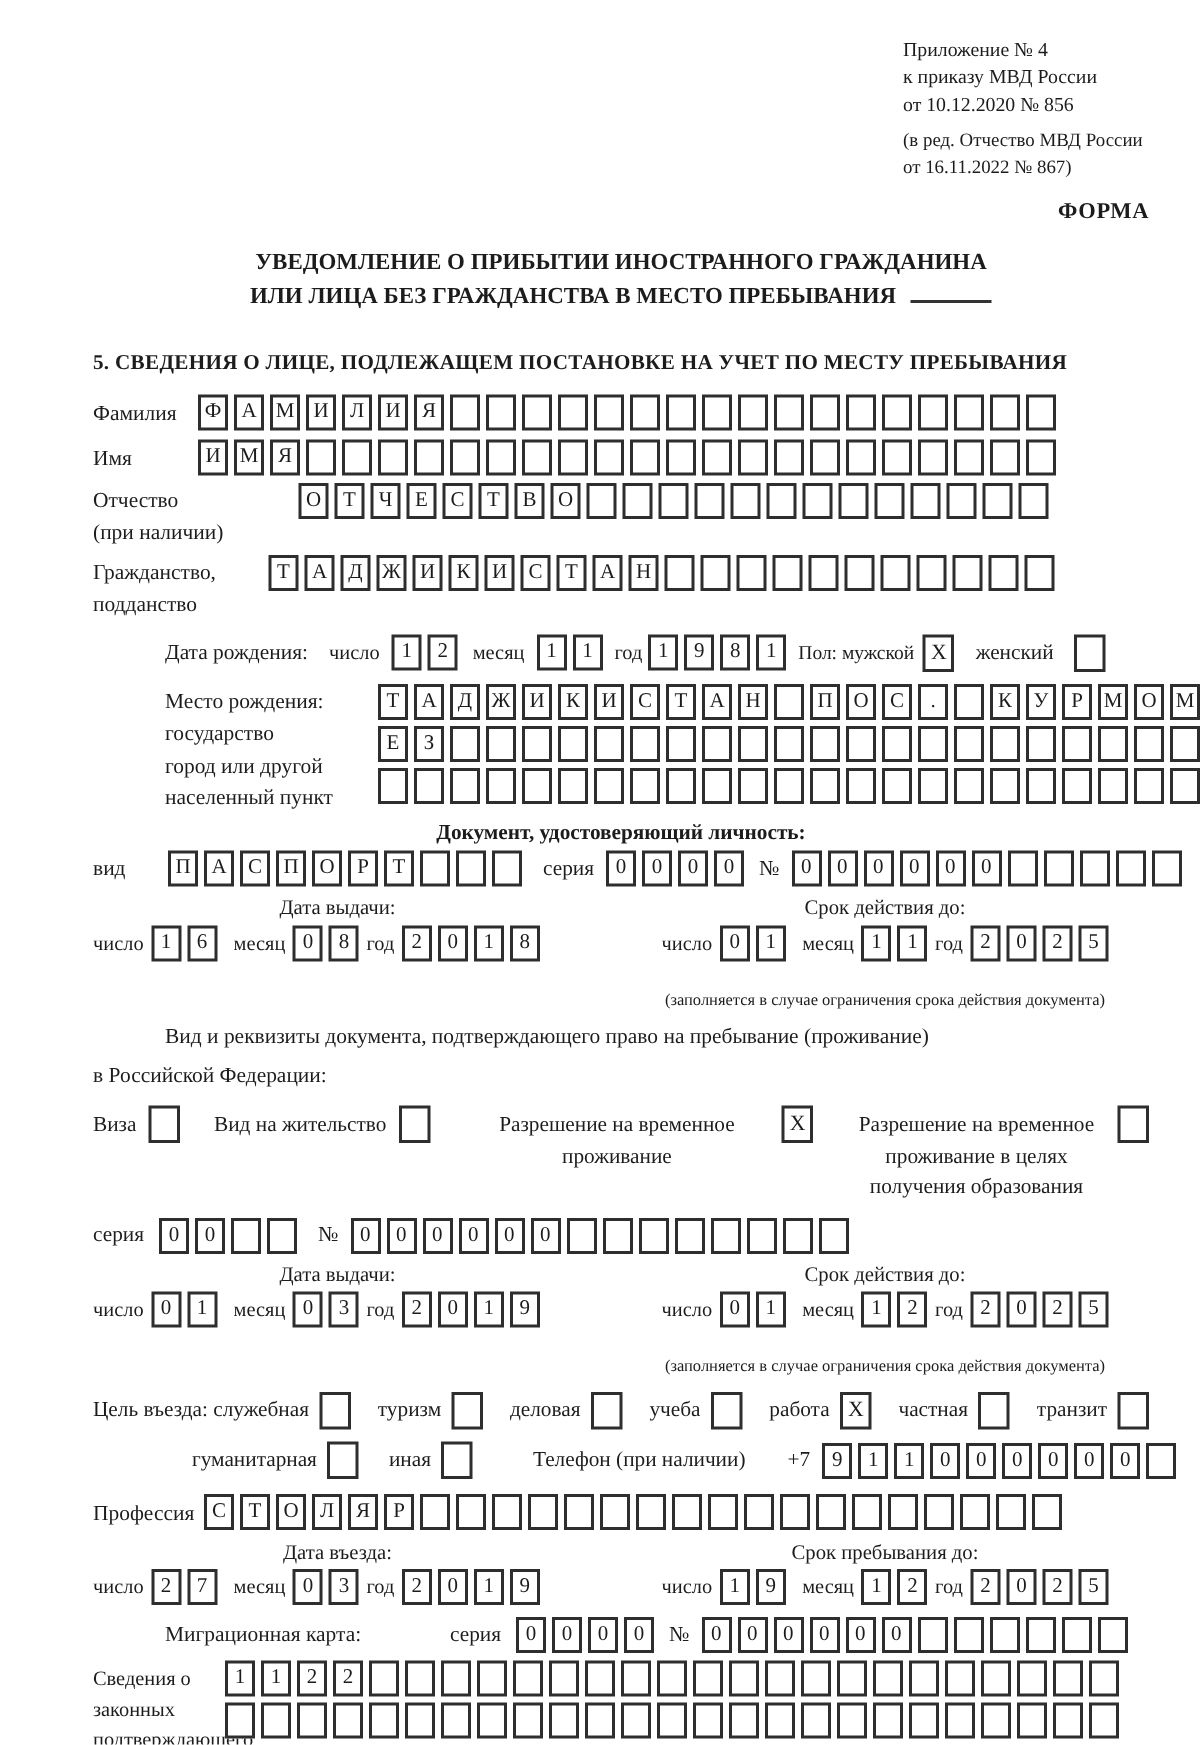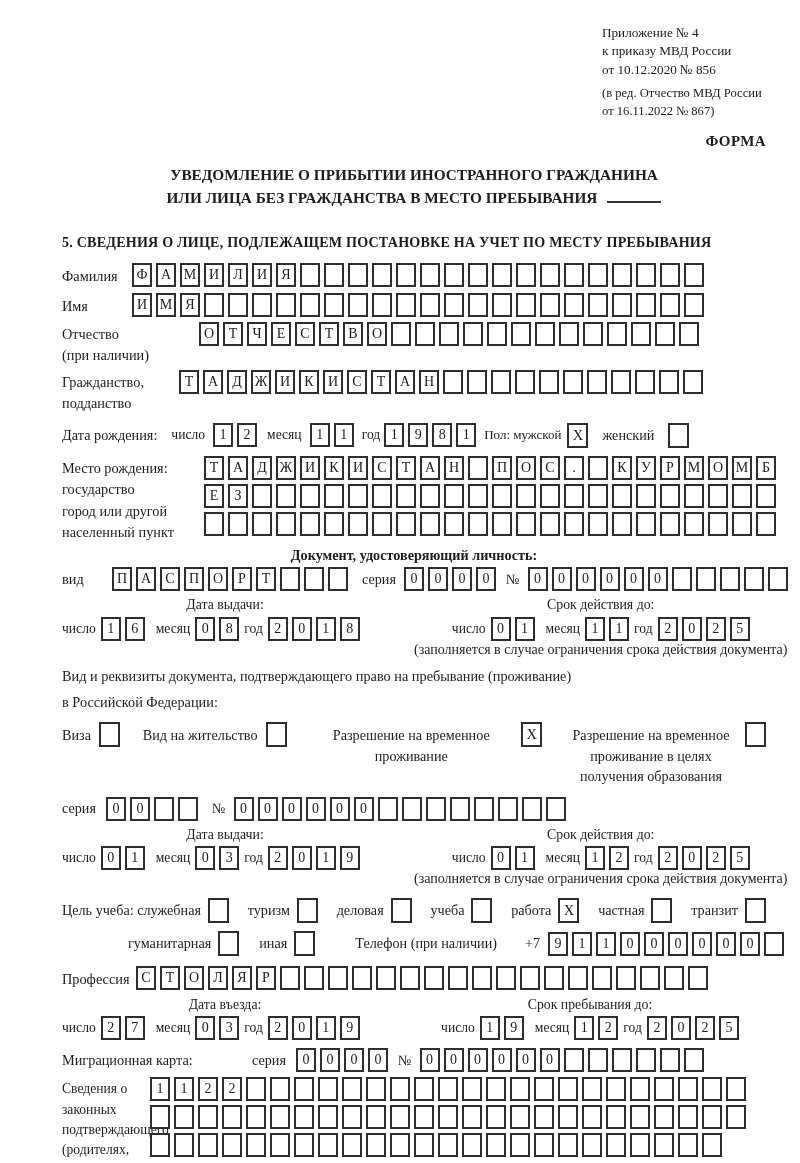--- a/index.html
+++ b/index.html
@@ -36,38 +36,38 @@
     width: 21px; height: 25px; flex: none;
     border: 2px solid #2e2e2e; background: #fff;
     display: inline-flex; align-items: center; justify-content: center;
     font-size: 14.5px;
   }
   .cell-rows { display: flex; flex-direction: column; gap: 4px; }
 
   .w70 { width: 70px; } .w137 { width: 137px; } .w117 { width: 117px; }
   .w142 { width: 142px; } .w88 { width: 88px; } .w150 { width: 150px; }
 
-  .mt3 { margin-top: 3px; } .mt5 { margin-top: 5px; } .mt8 { margin-top: 8px; }
+  .mt3 { margin-top: 3px; } .mt5 { margin-top: 5px; } .mt8 { margin-top: 8px; margin-left: 48px; }
   .mt10 { margin-top: 10px; } .mt12 { margin-top: 12px; }
 
   .doc-heading { text-align: center; font-weight: bold; font-size: 14.2px; margin-top: 4px; }
 
   .inline-row { display: flex; align-items: center; flex-wrap: nowrap; }
   .dlabel { font-size: 13.6px; flex: none; }
   .g4 { margin-left: 4px; } .g6 { margin-left: 6px; } .g8 { margin-left: 8px; }
   .g10 { margin-left: 10px; } .g14 { margin-left: 14px; } .g20 { margin-left: 20px; }
   .g28 { margin-left: 28px; } .g40 { margin-left: 40px; }
 
   
   .dp { display: flex; align-items: flex-start; margin-top: 6px; }
   .dp-left { width: 326px; flex: none; font-family: Liberation Serif, serif; }
   .dp-right { flex: 1; margin-left: 26px; }
   .dp-title { text-align: center; font-size: 13.8px; line-height: 1.2; }
   .dp-fields { display: flex; align-items: center; gap: 5px; margin-top: 3px; }
-  .dp-note { text-align: center; font-size: 14px; white-space: nowrap; margin-top: 1px; }
+  .dp-note { text-align: center; font-size: 11px; white-space: nowrap; margin-top: 20px; }
 
   .intro { font-size: 14.3px; line-height: 1.5; }
 
   
   .ropts { display: flex; align-items: flex-start; justify-content: space-between; margin-top: 8px; }
   .ropt { display: flex; align-items: flex-start; gap: 8px; }
   .ropt-label { font-size: 14.2px; line-height: 1.45; padding-top: 3px; }
   .ropt-c { text-align: center; }
   .wrap200 { width: 204px; } .wrap172 { width: 172px; }
 
@@ -512,21 +512,21 @@
             <span class="cell">2</span>
             <span class="cell">5</span>
           </span>
       </div>
       <div class="dp-note">(заполняется в случае ограничения срока действия документа)</div>
     </div>
   </div>
 
   <div class="popts">
     <span class="popt">
-        <span>Цель учеба: служебная</span>
+        <span>Цель въезда: служебная</span>
         <span class="checkbox"></span>
       </span>
     <span class="popt">
         <span>туризм</span>
         <span class="checkbox"></span>
       </span>
     <span class="popt">
         <span>деловая</span>
         <span class="checkbox"></span>
       </span>

